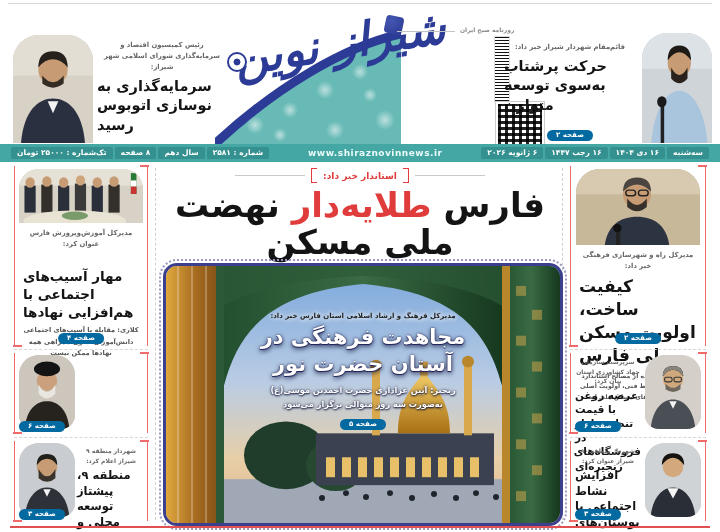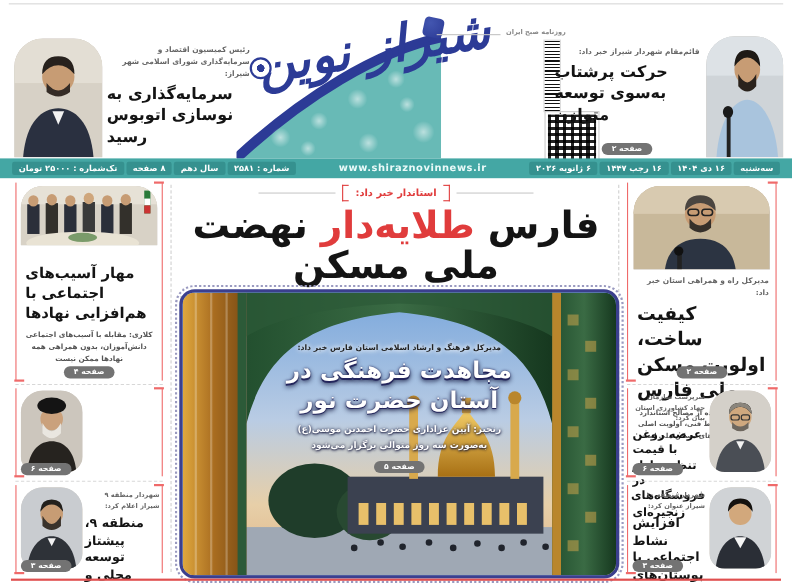--- a/index.html
+++ b/index.html
@@ -1,23 +1,23 @@
 <!DOCTYPE html>
 <html lang="fa"><head>
 <meta charset="utf-8">
 <style>
   html,body{margin:0;padding:0;background:#fff;}
   .page{position:relative;width:720px;height:532px;background:#fff;overflow:hidden;
         font-family:"DejaVu Sans",sans-serif;direction:rtl;}
   .abs{position:absolute;}
   .rule{background:#d8d8d8;height:1px;}
   
-  .kicker{font-size:6.8px;color:#666;text-align:right;line-height:1.6;font-weight:700;}
+  .kicker{font-size:6.8px;color:#666;text-align:center;line-height:1.6;font-weight:700;}
   .hl{font-weight:900;color:#141414;text-align:left;line-height:1.35;}
-  .badge{display:inline-block;background:#737373;color:#fff;font-size:7px;font-weight:700;
+  .badge{display:inline-block;background:#0369a1;color:#fff;font-size:7px;font-weight:700;
          padding:1px 9px 2px;border-radius:8px;letter-spacing:0;}
   .photo{overflow:hidden;background:#cfcac3;}
   .body-txt{font-size:6.6px;color:#555;text-align:center;line-height:1.7;font-weight:700;}
   
   .logo-script{font-family:"DejaVu Serif",serif;font-style:italic;font-weight:700;color:#2c3b96;
                transform:rotate(-9deg);letter-spacing:-1px;}
   .tagline{font-size:6px;color:#888;font-weight:700;}
   .tagline-line{height:1px;background:#c4c4c4;width:58px;margin-top:4px;}
   .barcode{background:repeating-linear-gradient(180deg,#111 0 1px,#fff 1px 3px);border:1px solid #ddd;}
   .qr{background:
@@ -279,20 +279,21 @@
            <rect x="98" y="15" width="12" height="27" fill="#33302b"></rect>
             <circle cx="104" cy="12" r="5" fill="#c79c74"></circle>
           </g>
         <rect x="122" y="4" width="6" height="20" fill="#2a7a3a"></rect>
           <rect x="122" y="11" width="6" height="6" fill="#fff"></rect>
           <rect x="122" y="17" width="6" height="7" fill="#c33"></rect>
         <ellipse cx="62" cy="50" rx="55" ry="10" fill="#e9e3d4"></ellipse>
           <ellipse cx="62" cy="45" rx="14" ry="4" fill="#7a9b6a"></ellipse>
       </svg>
     </div>
+    <div class="kicker" style="margin-top:5px;padding:0 6px">مدیرکل آموزش‌وپرورش فارس عنوان کرد:</div>
     <div class="hl" style="font-size:13.5px;margin-top:17px;padding:0 8px">مهار آسیب‌های اجتماعی با هم‌افزایی نهادها</div>
     <div class="body-txt" style="margin-top:4px;padding:0 8px">کلاری: مقابله با آسیب‌های اجتماعی دانش‌آموزان، بدون همراهی همه نهادها ممکن نیست</div>
     <div style="position:absolute;bottom:2px;left:50%;transform:translateX(-50%)"><span class="badge">صفحه ۴</span></div>
   </div>
 
   <div class="abs hsep" style="left:14px;top:349px;width:134px"></div>
 
   <div class="abs framed" style="left:14px;top:353px;width:134px;height:80px;box-sizing:border-box">
     <div class="abs photo" style="left:4px;top:2px;width:56px;height:74px;border-radius:20px 20px 14px 14px">
       <svg width="56" height="74" viewBox="0 0 60 80" preserveAspectRatio="none">
@@ -334,21 +335,21 @@
         <circle cx="45" cy="18" r="10" fill="#c79c74"></circle>
         <path d="M35,16 Q35,6 45,6 Q55,6 55,16 Q50,11 45,11 Q40,11 35,16Z" fill="#4a4540"></path>
         <rect x="37" y="15" width="7" height="4" rx="2" fill="none" stroke="#222" stroke-width="1"></rect>
         <rect x="46" y="15" width="7" height="4" rx="2" fill="none" stroke="#222" stroke-width="1"></rect>
         <path d="M38,21 Q45,30 52,21 L52,27 Q45,33 38,27Z" fill="#36302a"></path>
         <path d="M22,54 C24,40 33,34 45,34 C57,34 66,40 68,54Z" fill="#2c3442"></path>
         <rect x="30" y="44" width="3" height="10" fill="#222"></rect>
           <circle cx="31" cy="42" r="3" fill="#111"></circle>
       </svg>
     </div>
-    <div class="kicker" style="margin-top:5px;padding:0 6px">مدیرکل راه و همراهی استان خبر داد:</div>
+    <div class="kicker" style="margin-top:5px;padding:0 6px">مدیرکل راه و شهرسازی فرهنگی خبر داد:</div>
     <div class="hl" style="font-size:17px;margin-top:3px;padding:0 8px">کیفیت ساخت، اولویت مسکن ملی فارس</div>
     <div class="body-txt" style="margin-top:4px;padding:0 8px;font-size:6.2px">عبدالهی: استفاده از مصالح استاندارد و منطبق با ضوابط فنی، اولویت اصلی در اجرای پروژه‌های مسکن ملی است</div>
     <div style="position:absolute;bottom:2px;left:50%;transform:translateX(-50%)"><span class="badge">صفحه ۲</span></div>
   </div>
 
   <div class="abs hsep" style="left:570px;top:349px;width:136px"></div>
 
   <div class="abs framed" style="left:570px;top:353px;width:136px;height:80px;box-sizing:border-box">
     <div class="abs photo" style="right:4px;top:2px;width:56px;height:74px;border-radius:20px 20px 14px 14px">
       <svg width="56" height="74" viewBox="0 0 60 80" preserveAspectRatio="none">

